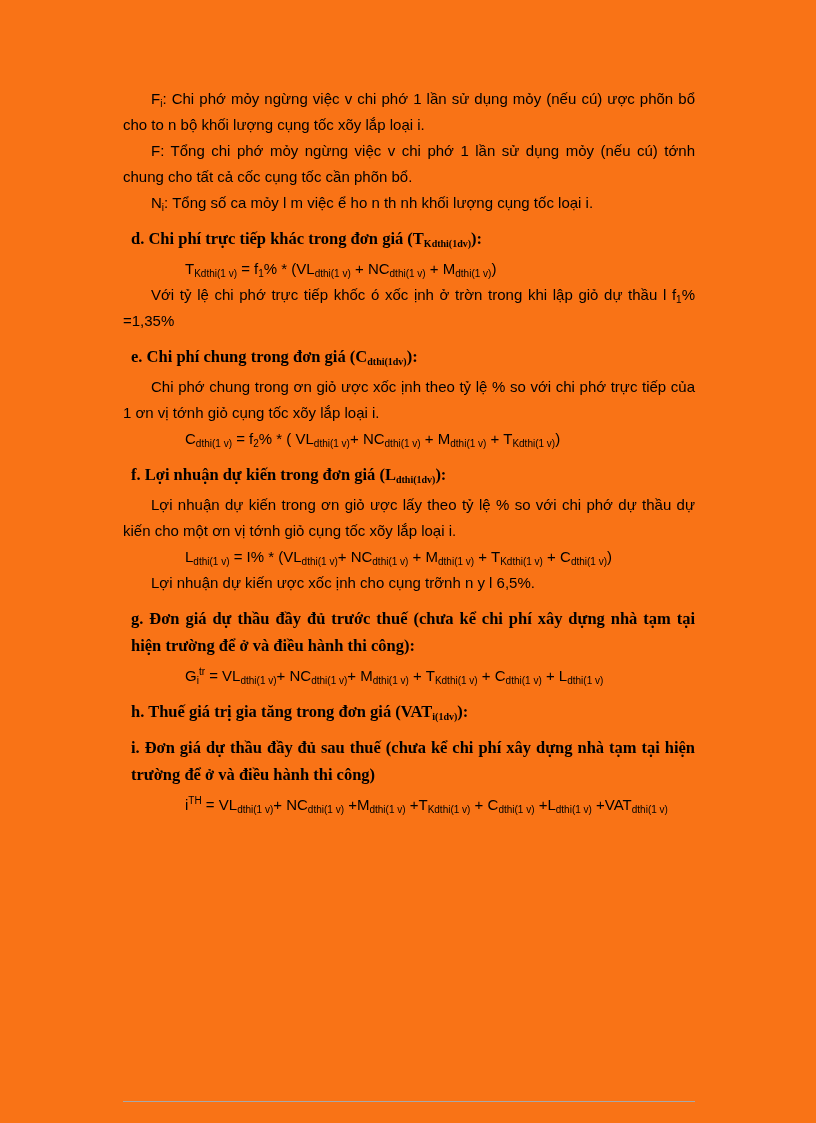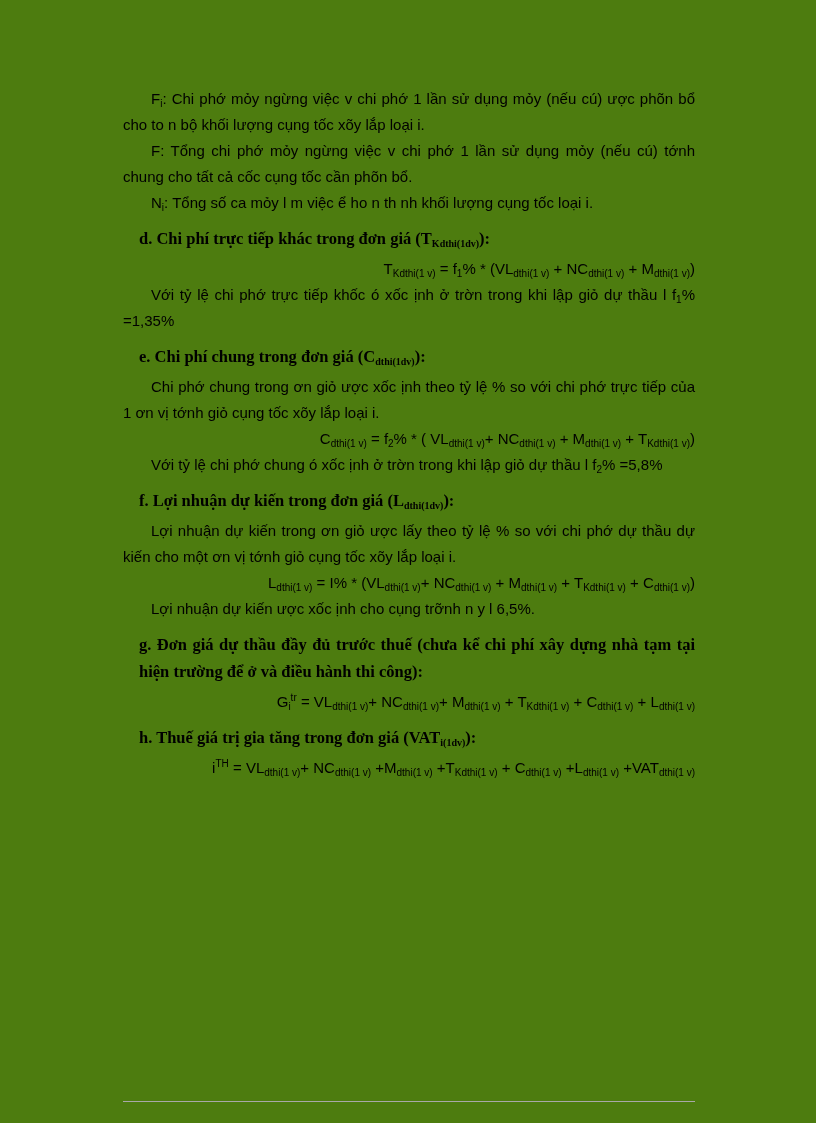--- a/index.html
+++ b/index.html
@@ -5,21 +5,21 @@
   html, body {
     margin: 0;
     padding: 0;
     background: #ffffff;
   }
   .page {
     position: relative;
     width: 816px;
     height: 1123px;
     margin: 0 auto;
-    background: #4d7c0f;
+    background: #f97316;
     overflow: hidden;
     font-family: "Liberation Sans", sans-serif;
     color: #000000;
   }
   .content {
     position: absolute;
     top: 86px;
     left: 123px;
     width: 572px;
   }
@@ -30,26 +30,26 @@
   }
   p.body {
     text-align: justify;
     text-indent: 28px;
   }
   p.heading {
     font-family: "Liberation Serif", serif;
     font-weight: 700;
     font-size: 16.5px;
     text-align: justify;
-    margin: 9px 0 4px 16px;
+    margin: 9px 0 4px 8px;
     line-height: 27px;
   }
   p.formula {
     margin-left: 62px;
-    text-align: right;
+    text-align: left;
   }
   p.note {
     font-family: "Liberation Serif", serif;
     text-align: justify;
   }
   sub {
     font-size: 10px;
     line-height: 0;
     vertical-align: -3px;
   }
@@ -74,24 +74,24 @@
   <div class="content">
       <p class="blk body"><span>F</span><sub>i</sub><span>: Chi phớ mỏy ngừng việc v chi phớ 1 lần sử dụng mỏy (nếu cú) ược phõn bổ cho to n bộ khối lượng cụng tốc xõy lắp loại i.</span></p>
       <p class="blk body"><span>F: Tổng chi phớ mỏy ngừng việc v chi phớ 1 lần sử dụng mỏy (nếu cú) tớnh chung cho tất cả cốc cụng tốc cần phõn bổ.</span></p>
       <p class="blk body"><span>N</span><sub>i</sub><span>: Tổng số ca mỏy l m việc ể ho n th nh khối lượng cụng tốc loại i.</span></p>
       <p class="blk heading"><span>d. Chi phí trực tiếp khác trong đơn giá (T</span><sub>Kdthi(1dv)</sub><span>):</span></p>
       <p class="blk formula"><span>T</span><sub>Kdthi(1 v)</sub><span> = f</span><sub>1</sub><span>% * (VL</span><sub>dthi(1 v)</sub><span> + NC</span><sub>dthi(1 v)</sub><span> + M</span><sub>dthi(1 v)</sub><span>)</span></p>
       <p class="blk body"><span>Với tỷ lệ chi phớ trực tiếp khốc ó xốc ịnh ở trờn trong khi lập giỏ dự thầu l f</span><sub>1</sub><span>% =1,35%</span></p>
       <p class="blk heading"><span>e. Chi phí chung trong đơn giá (C</span><sub>dthi(1dv)</sub><span>):</span></p>
       <p class="blk body"><span>Chi phớ chung trong ơn giỏ ược xốc ịnh theo tỷ lệ % so với chi phớ trực tiếp của 1 ơn vị tớnh giỏ cụng tốc xõy lắp loại i.</span></p>
       <p class="blk formula"><span>C</span><sub>dthi(1 v)</sub><span> = f</span><sub>2</sub><span>% * ( VL</span><sub>dthi(1 v)</sub><span>+ NC</span><sub>dthi(1 v)</sub><span> + M</span><sub>dthi(1 v)</sub><span> + T</span><sub>Kdthi(1 v)</sub><span>)</span></p>
-      <p class="blk body"><span>Với tỷ lệ chi phớ chung ó xốc ịnh ở trờn trong khi lập giỏ dự thầu l f</span><sub>2</sub><span>% =5,8%</span></p>
       <p class="blk heading"><span>f. Lợi nhuận dự kiến trong đơn giá (L</span><sub>dthi(1dv)</sub><span>):</span></p>
       <p class="blk body"><span>Lợi nhuận dự kiến trong ơn giỏ ược lấy theo tỷ lệ % so với chi phớ dự thầu dự kiến cho một ơn vị tớnh giỏ cụng tốc xõy lắp loại i.</span></p>
       <p class="blk formula"><span>L</span><sub>dthi(1 v)</sub><span> = I% * (VL</span><sub>dthi(1 v)</sub><span>+ NC</span><sub>dthi(1 v)</sub><span> + M</span><sub>dthi(1 v)</sub><span> + T</span><sub>Kdthi(1 v)</sub><span> + C</span><sub>dthi(1 v)</sub><span>)</span></p>
       <p class="blk body"><span>Lợi nhuận dự kiến ược xốc ịnh cho cụng trỡnh n y l 6,5%.</span></p>
       <p class="blk heading"><span>g. Đơn giá dự thầu đầy đủ trước thuế (chưa kể chi phí xây dựng nhà tạm tại hiện trường để ở và điều hành thi công):</span></p>
       <p class="blk formula"><span>G</span><sub>i</sub><sup>tr</sup><span> = VL</span><sub>dthi(1 v)</sub><span>+ NC</span><sub>dthi(1 v)</sub><span>+ M</span><sub>dthi(1 v)</sub><span> + T</span><sub>Kdthi(1 v)</sub><span> + C</span><sub>dthi(1 v)</sub><span> + L</span><sub>dthi(1 v)</sub></p>
       <p class="blk heading"><span>h. Thuế giá trị gia tăng trong đơn giá (VAT</span><sub>i(1dv)</sub><span>):</span></p>
+      <p class="blk heading"><span>i. Đơn giá dự thầu đầy đủ sau thuế (chưa kể chi phí xây dựng nhà tạm tại hiện trường để ở và điều hành thi công)</span></p>
       <p class="blk formula"><span>i</span><sup>TH</sup><span> = VL</span><sub>dthi(1 v)</sub><span>+ NC</span><sub>dthi(1 v)</sub><span> +M</span><sub>dthi(1 v)</sub><span> +T</span><sub>Kdthi(1 v)</sub><span> + C</span><sub>dthi(1 v)</sub><span> +L</span><sub>dthi(1 v)</sub><span> +VAT</span><sub>dthi(1 v)</sub></p>
     </div>
   <div class="footer-line"></div>
 </div>
 
 </body></html>

